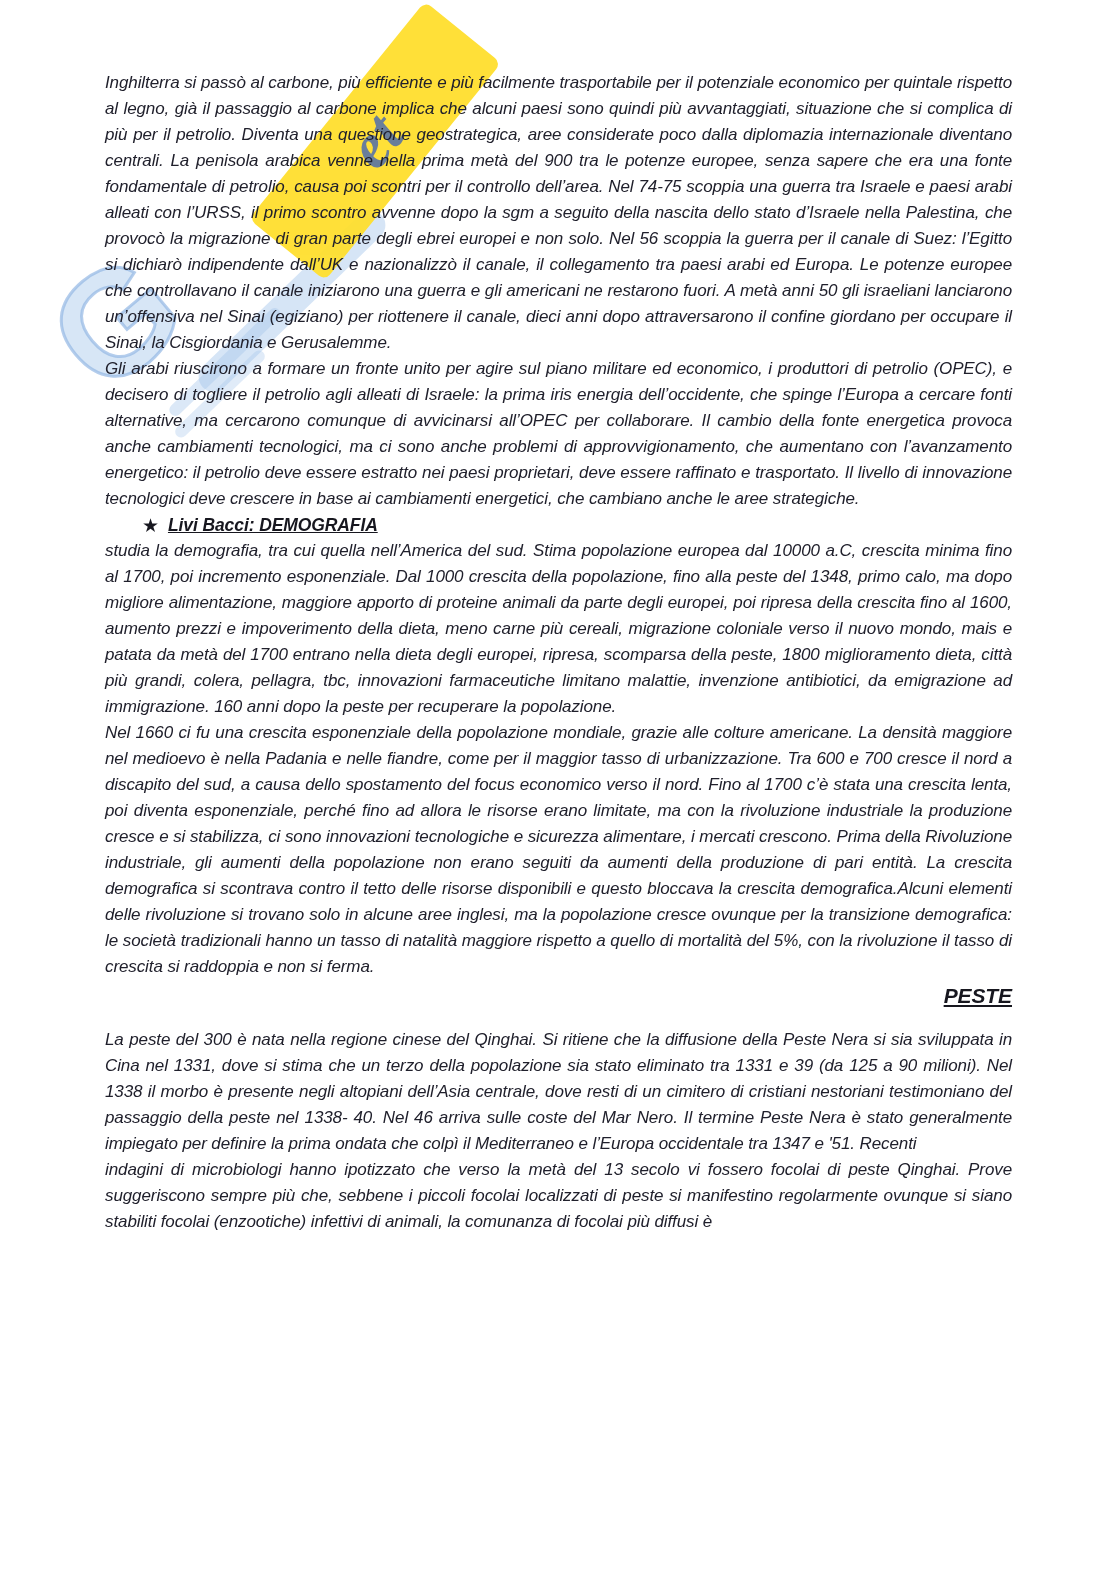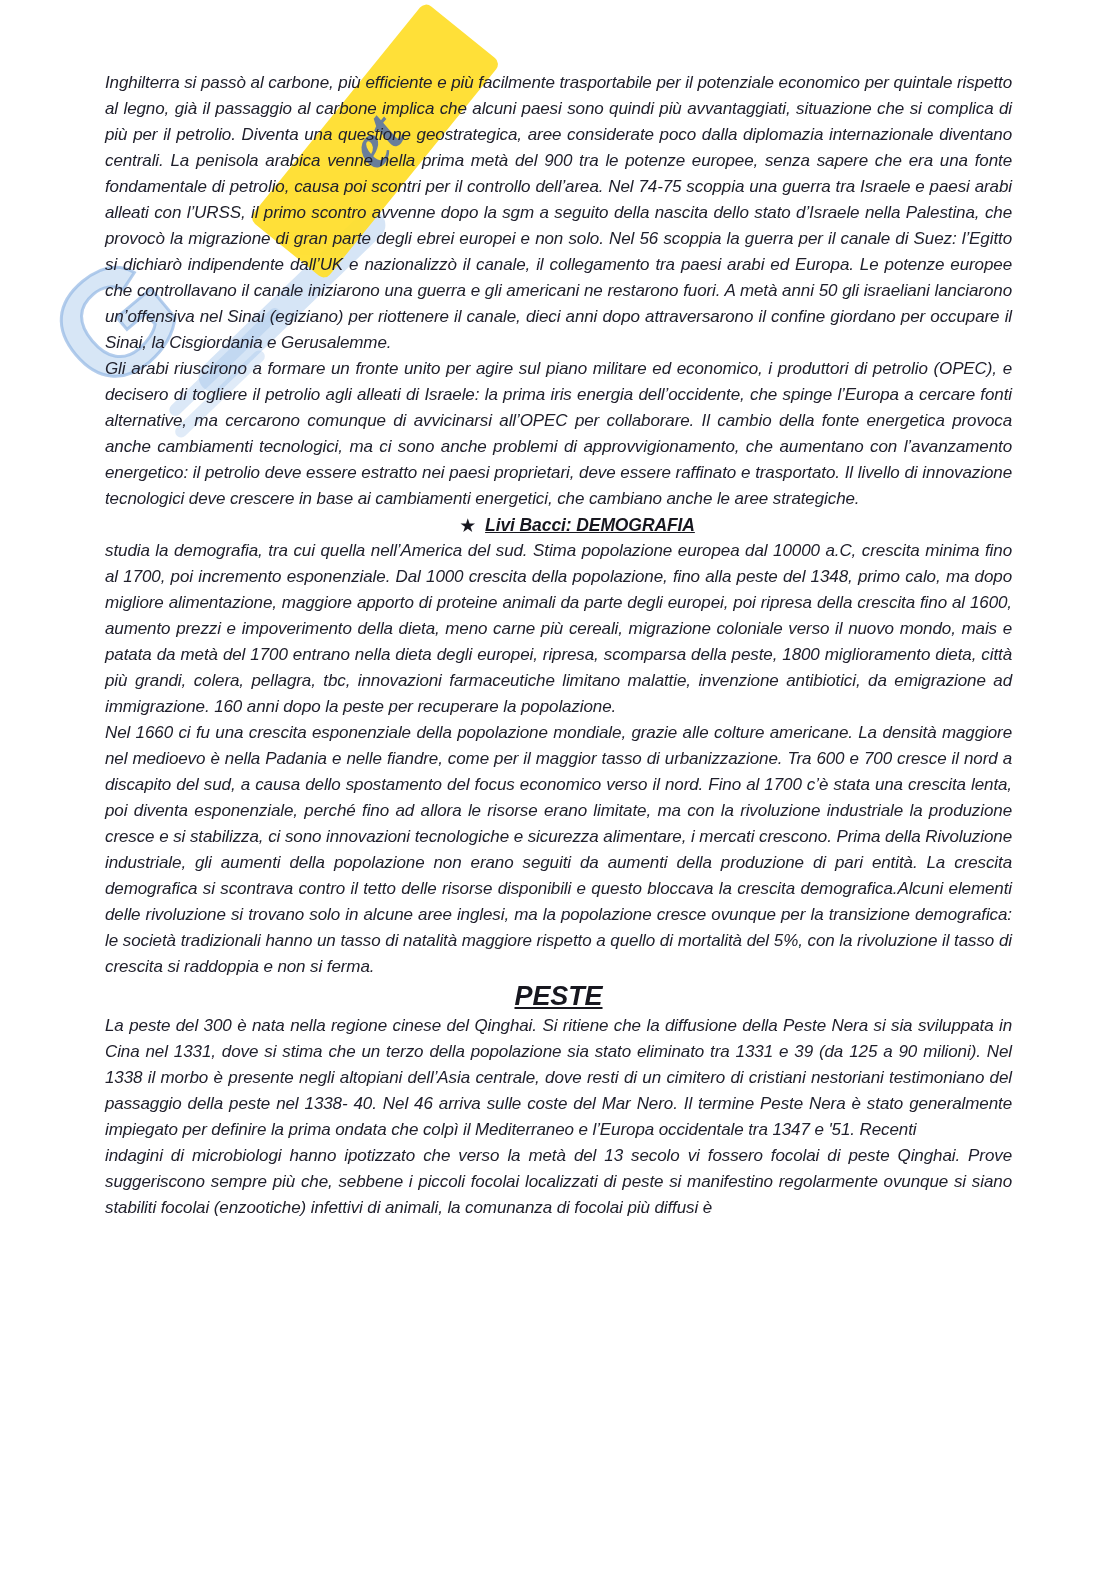--- a/index.html
+++ b/index.html
@@ -62,30 +62,30 @@
     color:#20202c;
     font-size:17px;
     line-height:26px;
     text-align:justify;
     letter-spacing:-0.1px;
     font-style:italic;
   }
   .para { margin:0; }
   .heading-starred {
     font-size:17.5px; line-height:26px;
-    padding-left:37px; text-align:center; font-weight:normal;
+    padding-left:37px; text-align:left; font-weight:normal;
   }
   .star {
     display:inline-block; margin-right:9px;
     font-size:19px; color:#17171f; vertical-align:-1px;
     font-family:"DejaVu Sans",sans-serif;
   }
   .heading-text { font-weight:bold; text-decoration:underline; color:#17171f; }
   .heading-peste {
-    font-size:27px; line-height:30px; text-align:center; margin:1px 0 2px 0;
+    font-size:21px; line-height:30px; text-align:right; margin:1px 0 16px 0;
   }
 </style>
 </head>
 <body>
 
 <div class="page">
 
   <div class="watermark" aria-hidden="true">
     <div class="wm-letters">G</div>
     <div class="wm-bar"></div>

